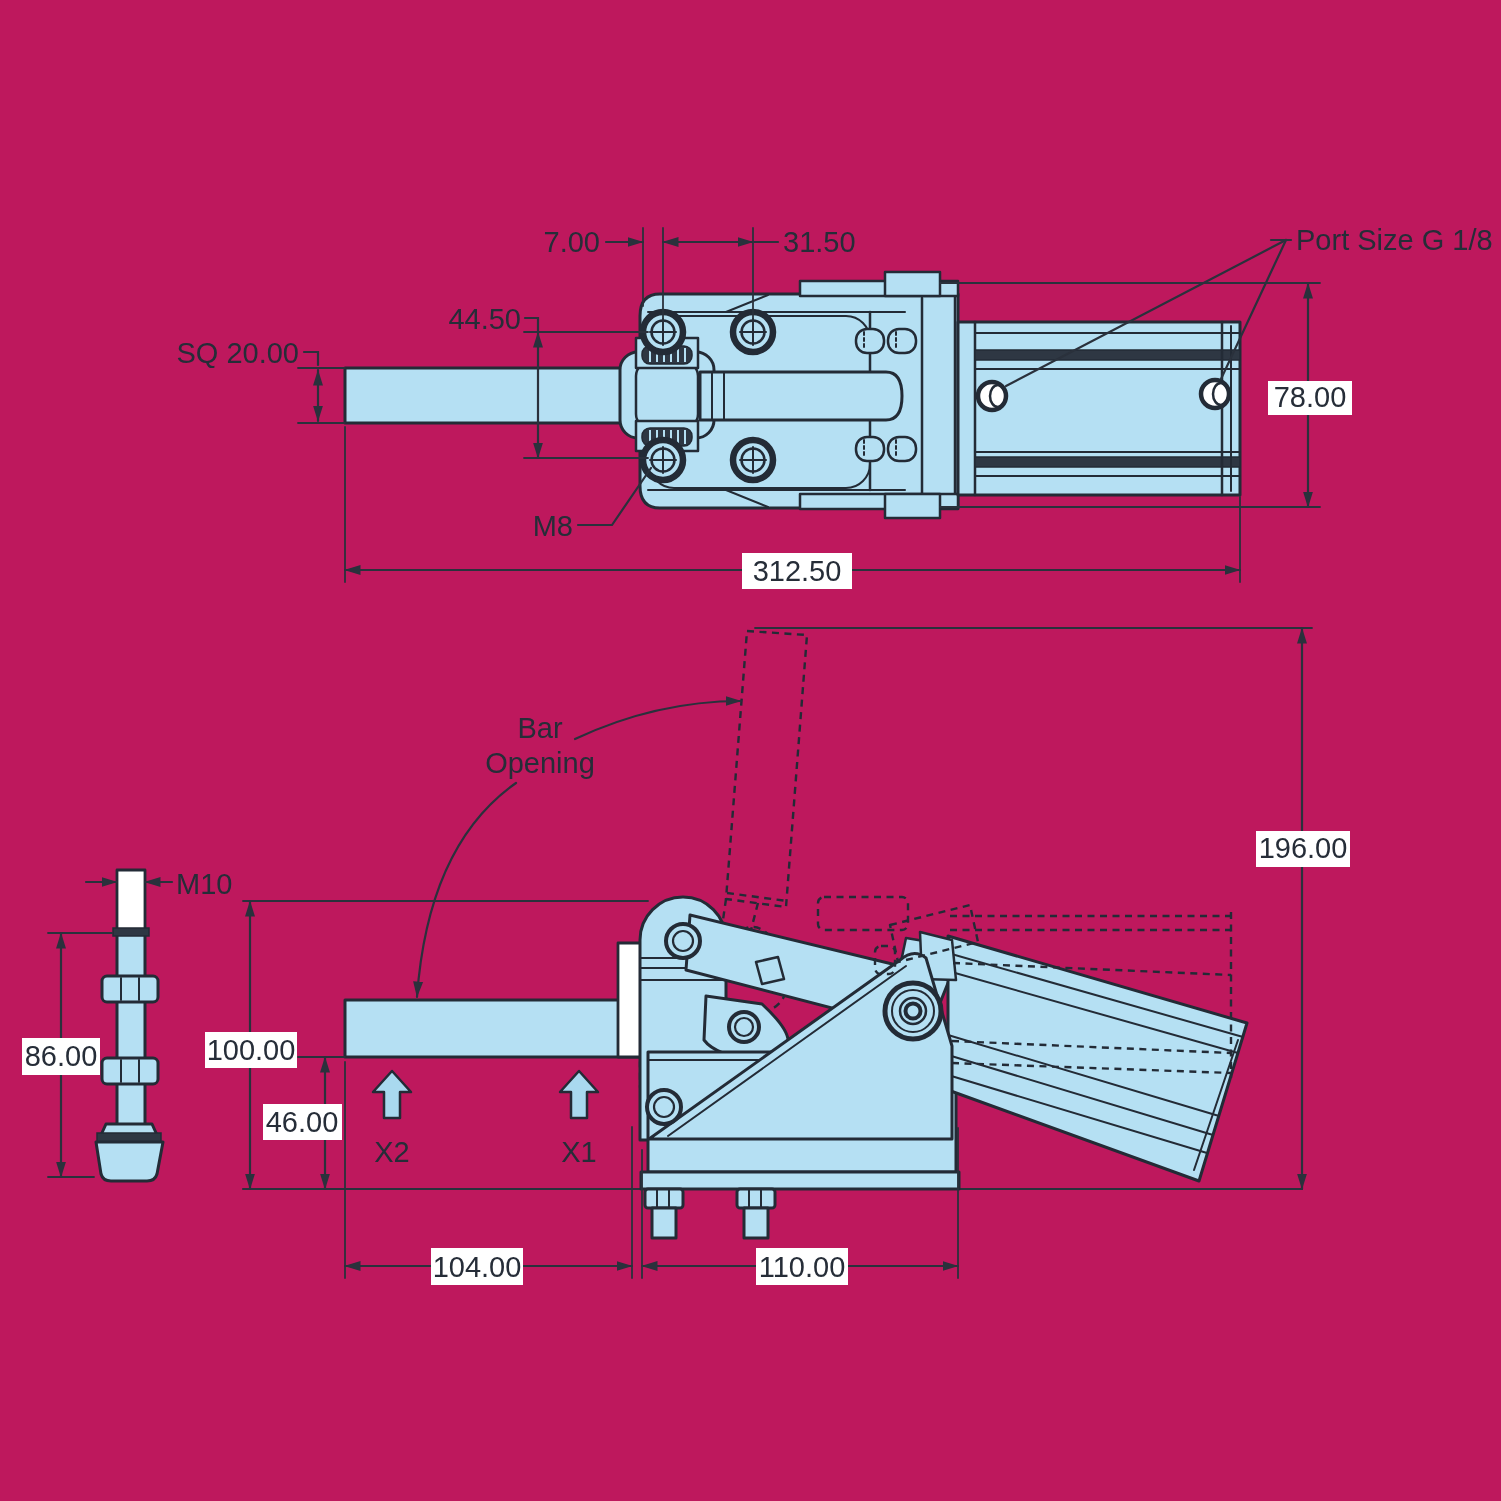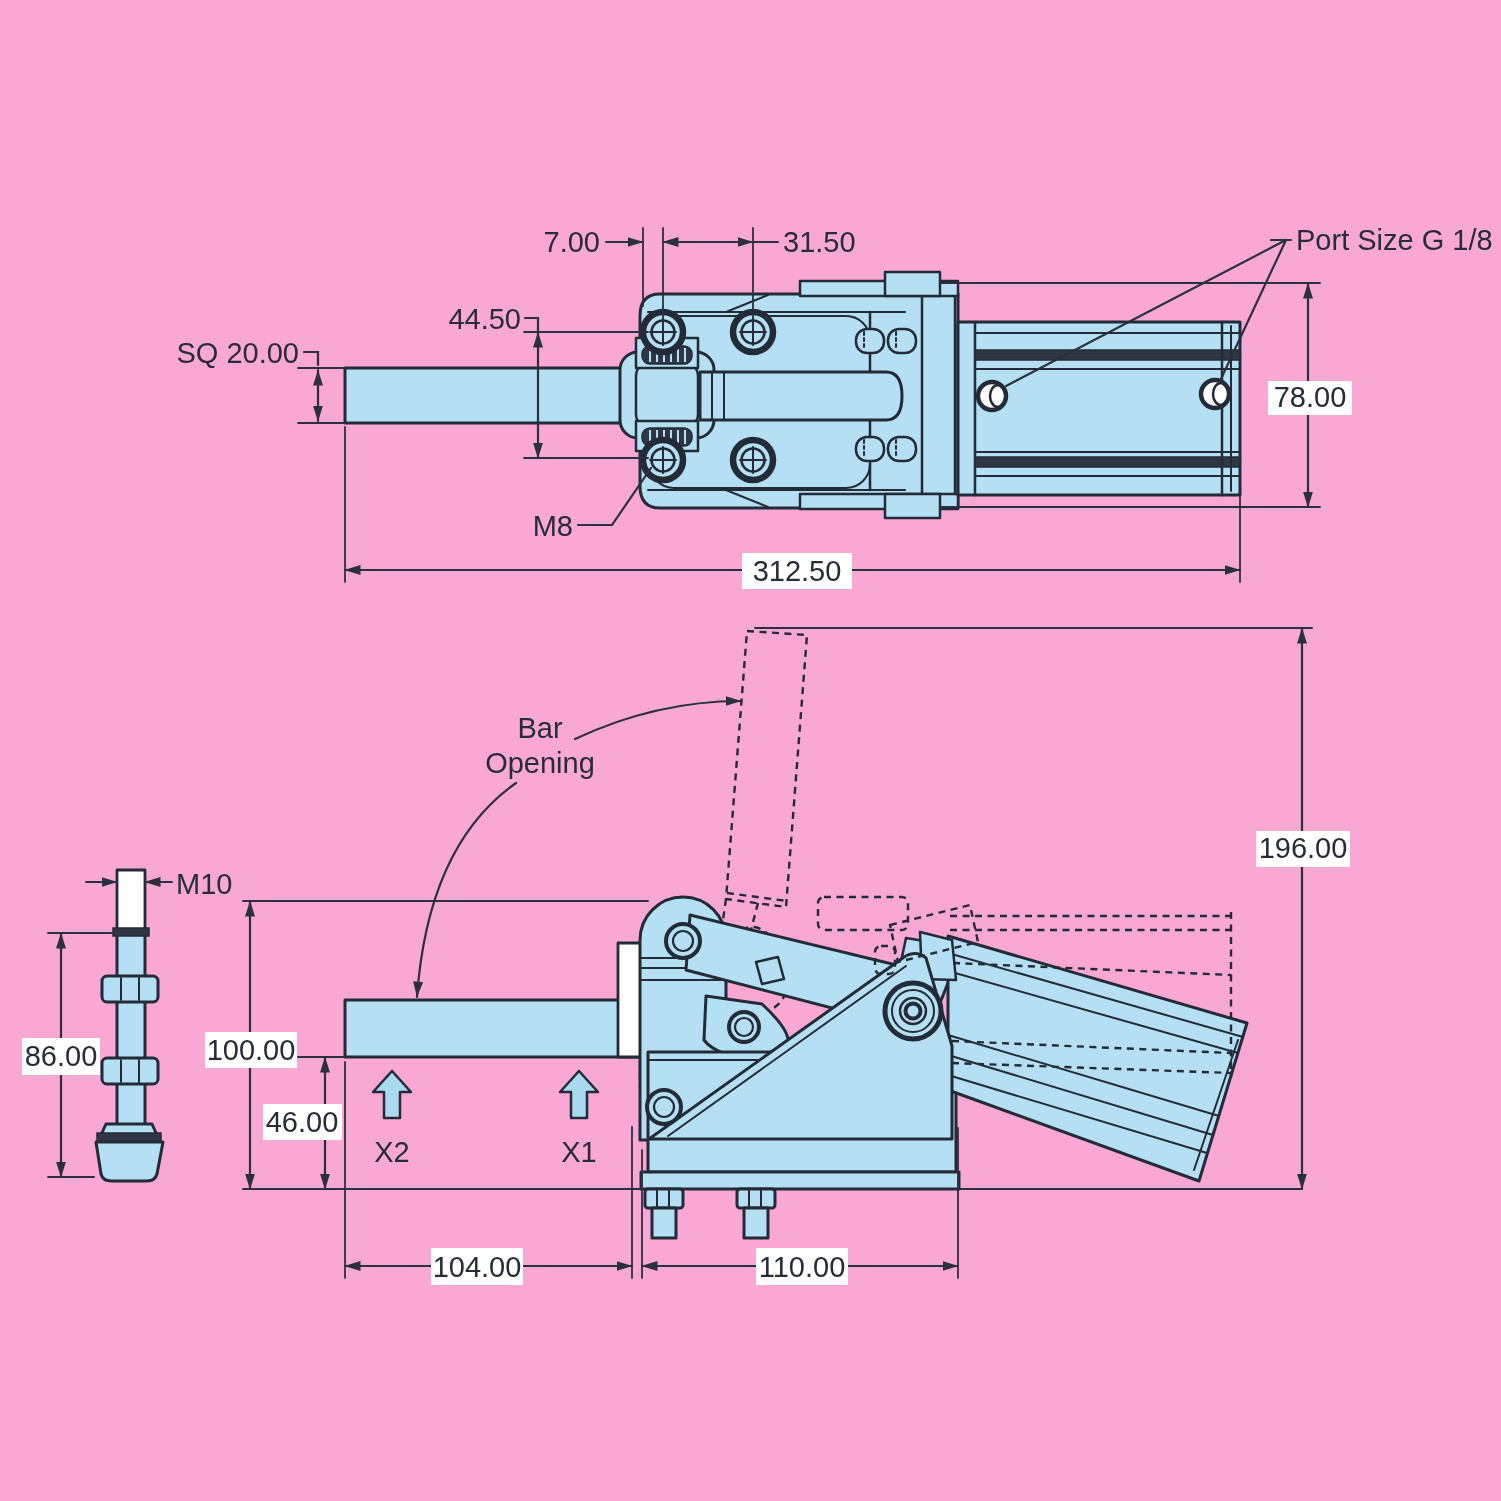--- a/index.html
+++ b/index.html
@@ -1,16 +1,16 @@
 <!DOCTYPE html>
 <html><head>
 <meta charset="utf-8">
 <style>
   html,body{margin:0;padding:0;background:#fff;}
-  .stage{width:1501px;height:1501px;position:relative;background:#f9a8d4;overflow:hidden;}
+  .stage{width:1501px;height:1501px;position:relative;background:#be185d;overflow:hidden;}
   svg{display:block;}
   .part{fill:#b5e0f3;stroke:#232b36;stroke-width:3;stroke-linejoin:round;stroke-linecap:round;}
   .part2{fill:#b5e0f3;stroke:#232b36;stroke-width:2.5;stroke-linejoin:round;}
   .whitepart{fill:#ffffff;stroke:#232b36;stroke-width:2.8;stroke-linejoin:round;}
   .ln{stroke:#232b36;stroke-width:2;fill:none;stroke-linecap:round;}
   .lnt{stroke:#232b36;stroke-width:2.5;fill:none;stroke-linecap:round;}
   .darkband{fill:#2e3743;stroke:#232b36;stroke-width:1.5;}
   .knurlline{stroke:#b5e0f3;stroke-width:2;}
   .dim{stroke:#2a313c;stroke-width:2.2;fill:none;stroke-linecap:round;}
   .ext{stroke:#2a313c;stroke-width:1.8;fill:none;stroke-linecap:round;}

